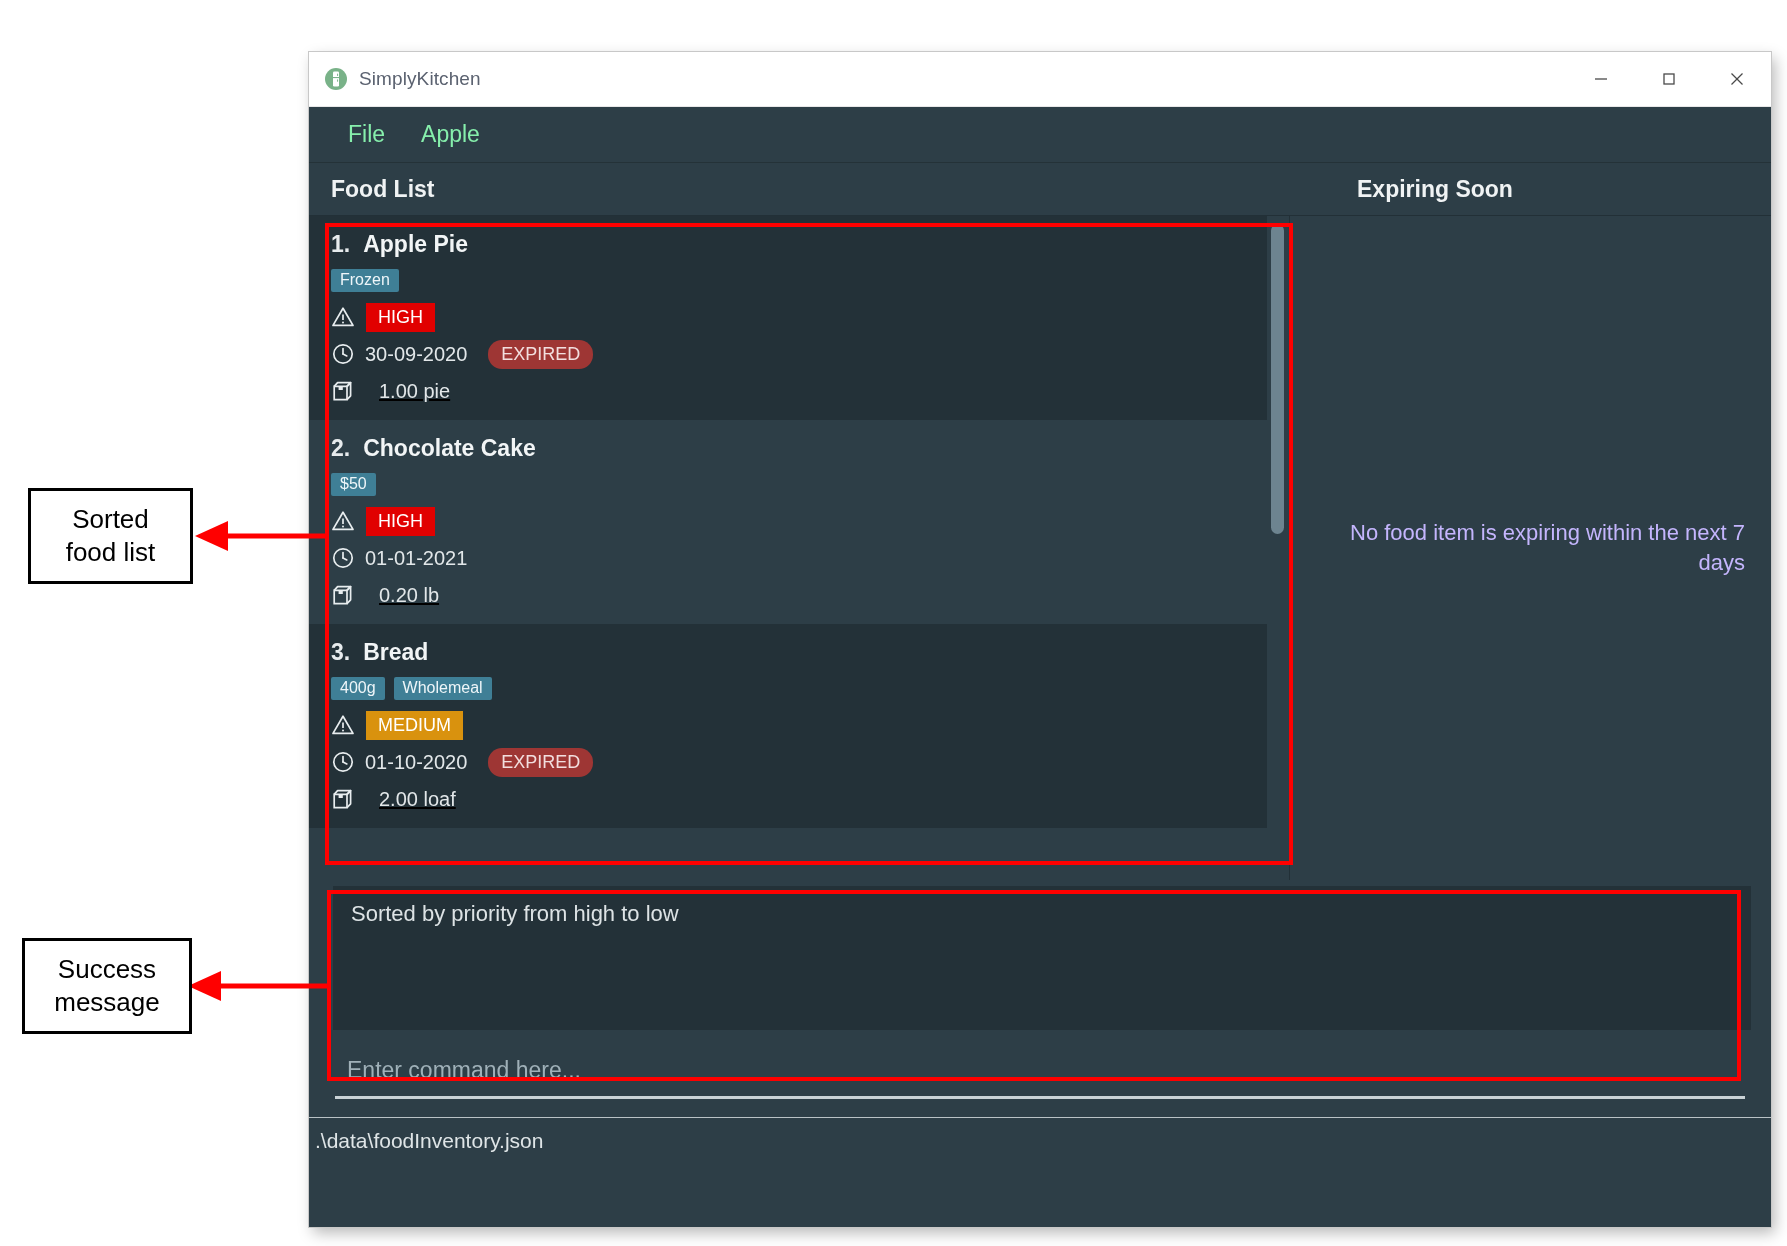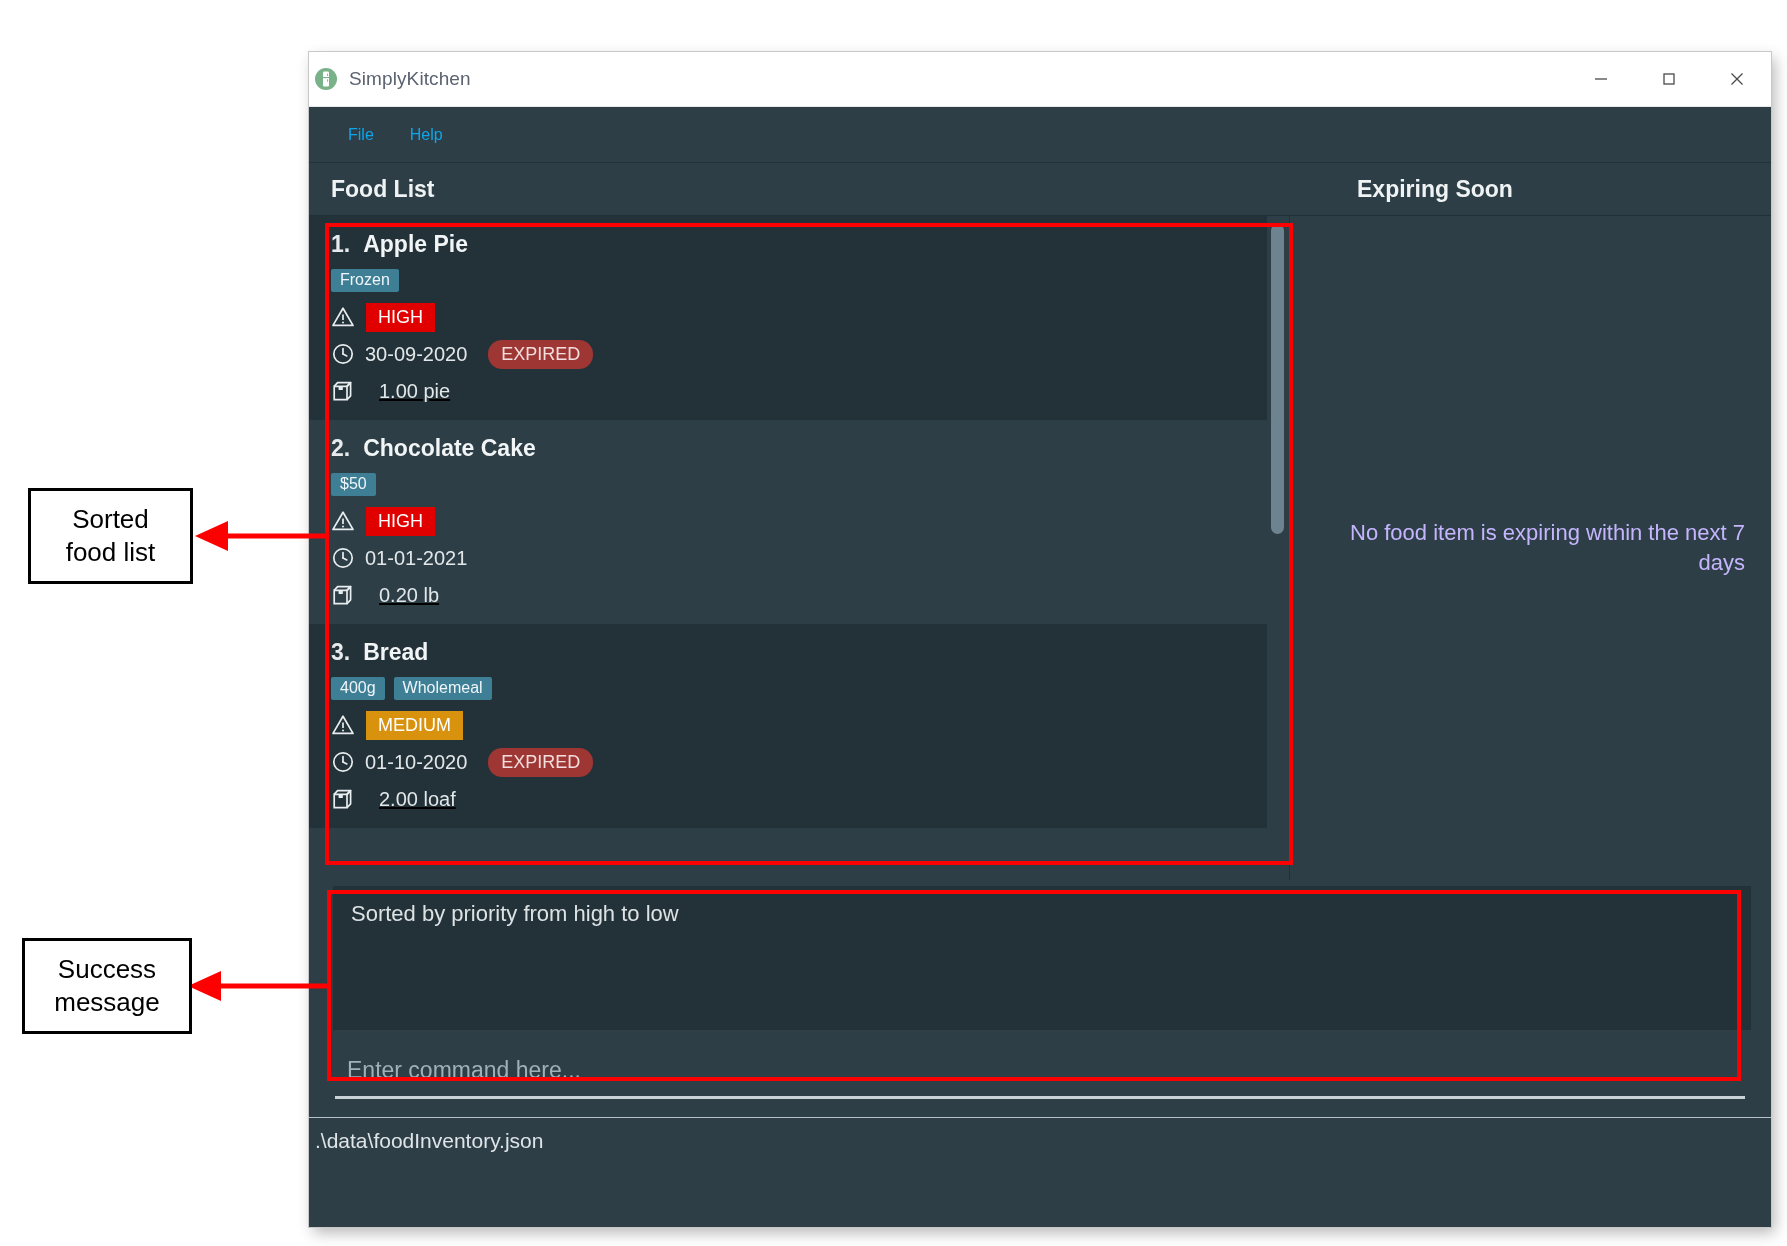--- a/index.html
+++ b/index.html
@@ -38,21 +38,21 @@
     height: 54px;
     background: #ffffff;
     display: flex;
     align-items: center;
     flex: none;
     border-bottom: 1px solid #e8e8e8;
   }
   #title-bar-left {
     display: flex;
     align-items: center;
-    padding-left: 5px;
+    padding-left: 15px;
     gap: 11px;
     flex: 1 1 auto;
     text-align: right;
   }
   #app-icon { width: 24px; height: 24px; display:block; }
   #app-title {
     font-size: 19px;
     color: #5b6270;
     letter-spacing: .1px;
   }
@@ -78,22 +78,22 @@
     height: 55px;
     background: #2d3e47;
     display: flex;
     align-items: center;
     padding-left: 26px;
     gap: 10px;
     flex: none;
     border-bottom: 1px solid #243238;
   }
   .menu-item {
-    font-size: 16px;
-    color: #0ea5e9;
+    font-size: 23px;
+    color: #86efac;
     padding: 4px 13px;
     cursor: default;
   }
 
   
   #panel-headers {
     display: flex;
     flex: none;
     height: 52px;
     background: #2d3e47;
@@ -380,21 +380,21 @@
           <svg width="22" height="22" viewBox="0 0 22 22">
               <line x1="5.5" y1="5.5" x2="16.5" y2="16.5" stroke="#4a4a4a" stroke-width="1.3"></line>
               <line x1="16.5" y1="5.5" x2="5.5" y2="16.5" stroke="#4a4a4a" stroke-width="1.3"></line>
             </svg>
         </div>
       </div>
     </div>
 
     <div id="menu-bar">
       <div class="menu-item">File</div>
-      <div class="menu-item">Help</div>
+      <div class="menu-item">Apple</div>
     </div>
 
     <div id="panel-headers">
       <div id="food-list-header-cell">
         <span class="panel-title">Food List</span>
       </div>
       <div id="expiring-header-cell">
         <span class="panel-title">Expiring Soon</span>
       </div>
     </div>

